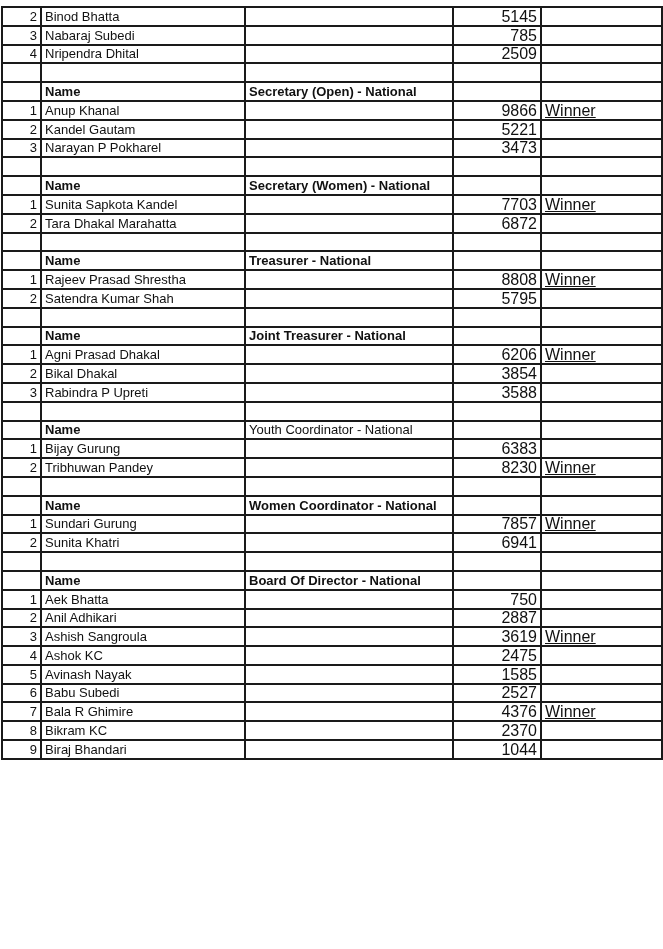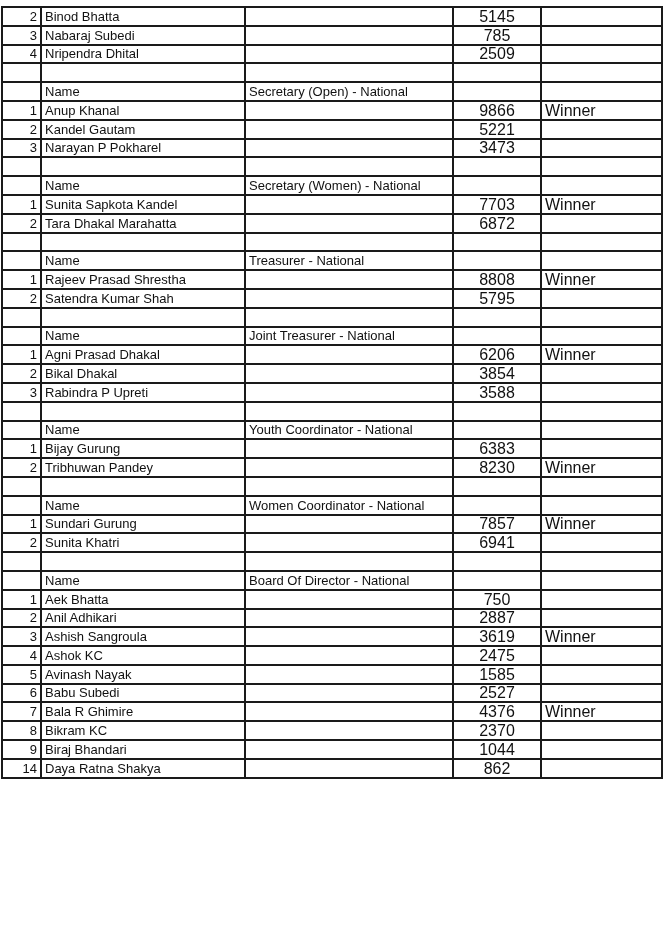--- a/index.html
+++ b/index.html
@@ -20,23 +20,23 @@
     white-space: nowrap;
     overflow: hidden;
     vertical-align: bottom;
   }
   #sheet col.c-num { width: 39px; }
   #sheet col.c-name { width: 204px; }
   #sheet col.c-title { width: 208px; }
   #sheet col.c-votes { width: 88px; }
   #sheet col.c-status { width: 121px; }
   td.num { text-align: right; padding-right: 3px; }
-  td.votes { text-align: center; font-size: 16px !important; padding-right: 3px; }
-  td.status { font-size: 16px !important; padding-left: 3px; }
-  td.bold { font-weight: normal; }
+  td.votes { text-align: right; font-size: 16px !important; padding-right: 3px; }
+  td.status { font-size: 16px !important; padding-left: 3px; text-decoration: underline; }
+  td.bold { font-weight: bold; }
 </style>
 </head>
 <body>
 
 <table id="sheet">
   <colgroup>
     <col class="c-num">
       <col class="c-name">
       <col class="c-title">
       <col class="c-votes">
@@ -316,21 +316,14 @@
         <td class="votes">2370</td>
         <td class="status"></td>
       </tr>
       <tr>
         <td class="num">9</td>
         <td>Biraj Bhandari</td>
         <td></td>
         <td class="votes">1044</td>
         <td class="status"></td>
       </tr>
-      <tr>
-        <td class="num">14</td>
-        <td>Daya Ratna Shakya</td>
-        <td></td>
-        <td class="votes">862</td>
-        <td class="status"></td>
-      </tr>
     </tbody>
 </table>
 
 </body></html>

